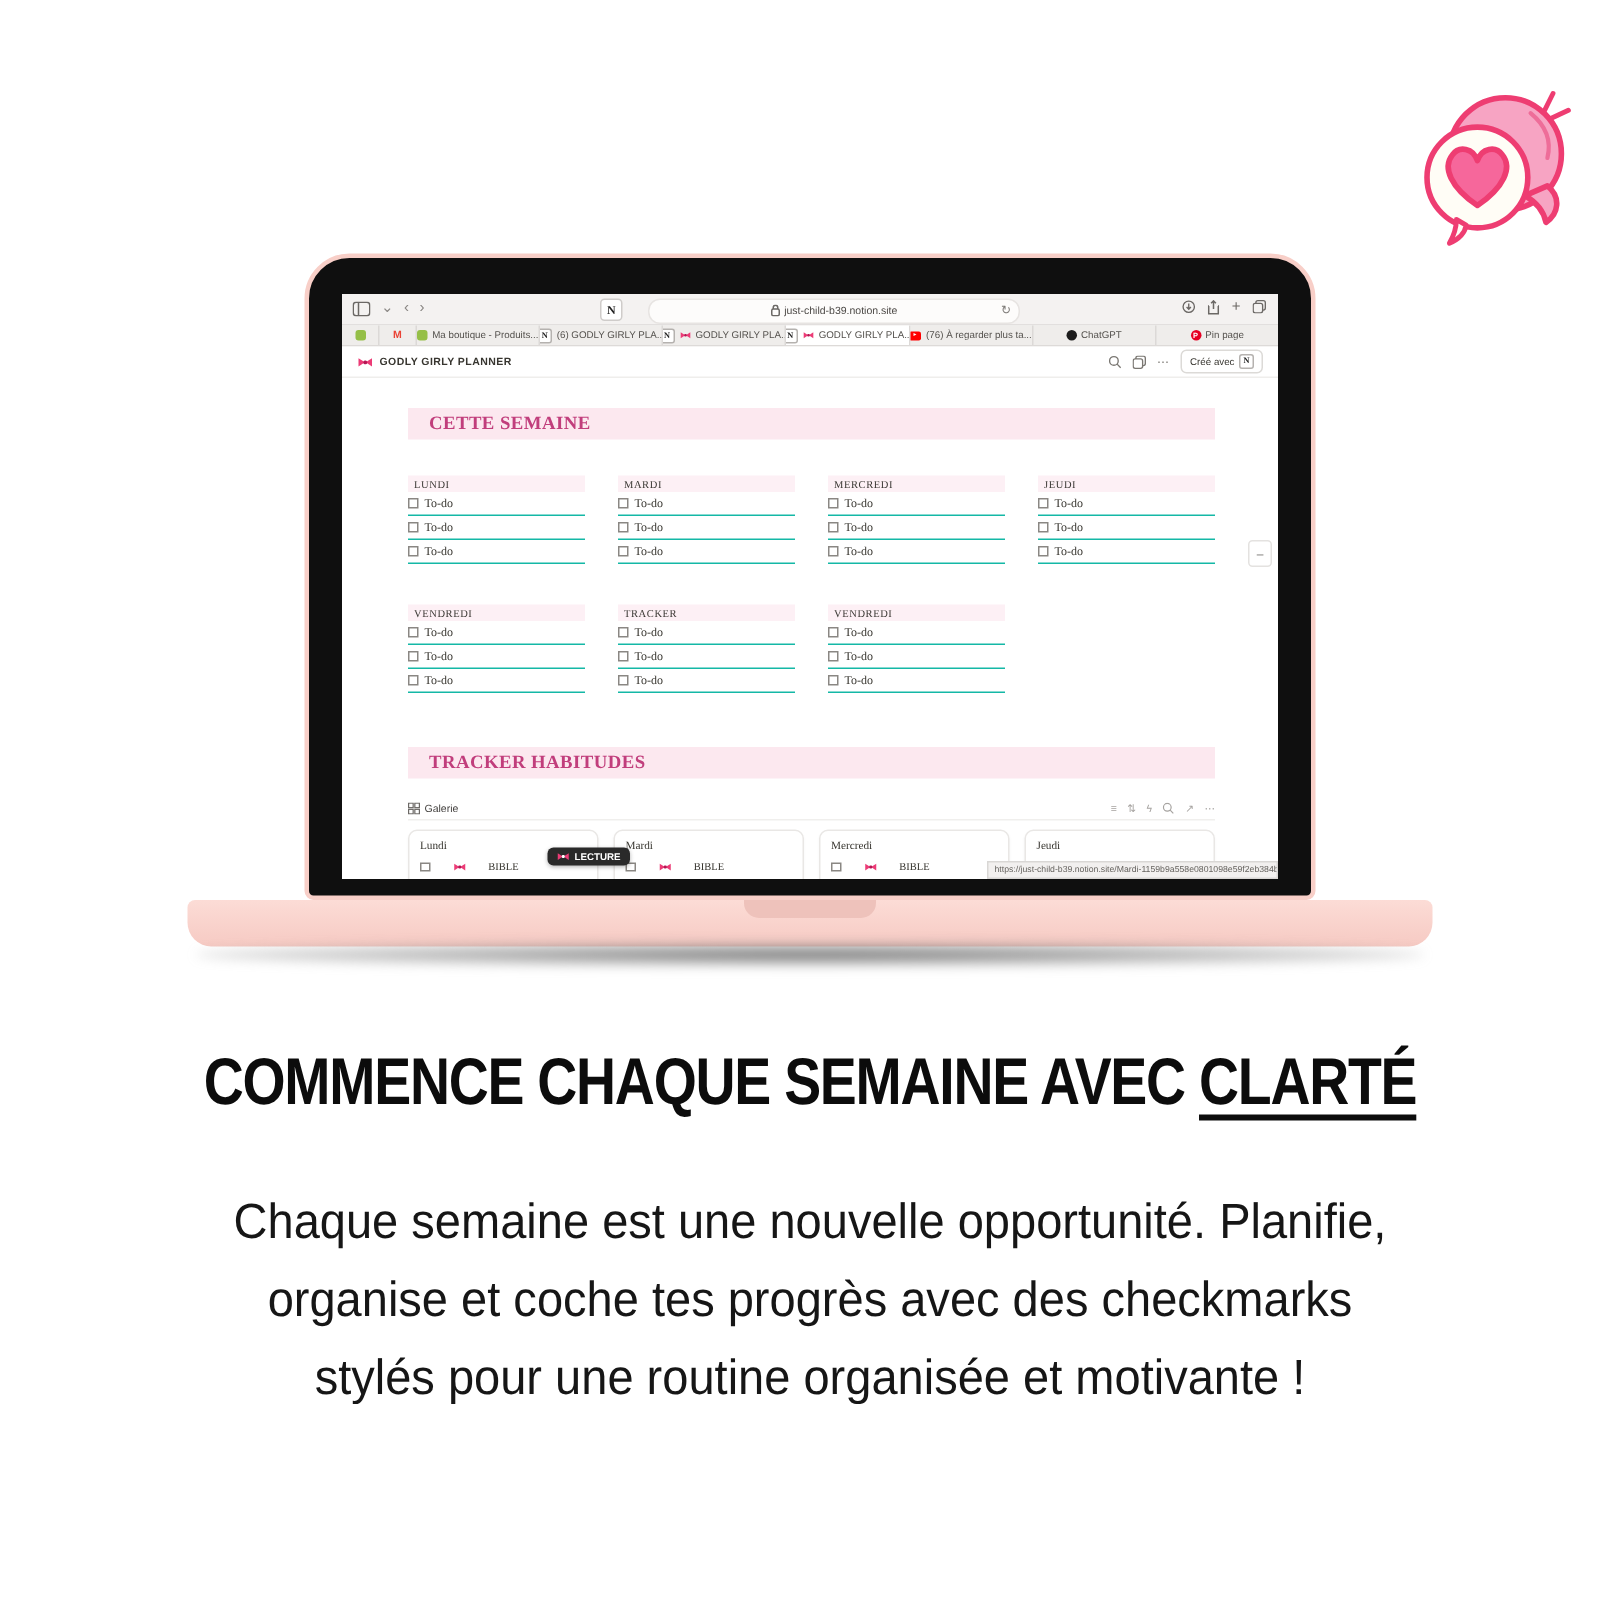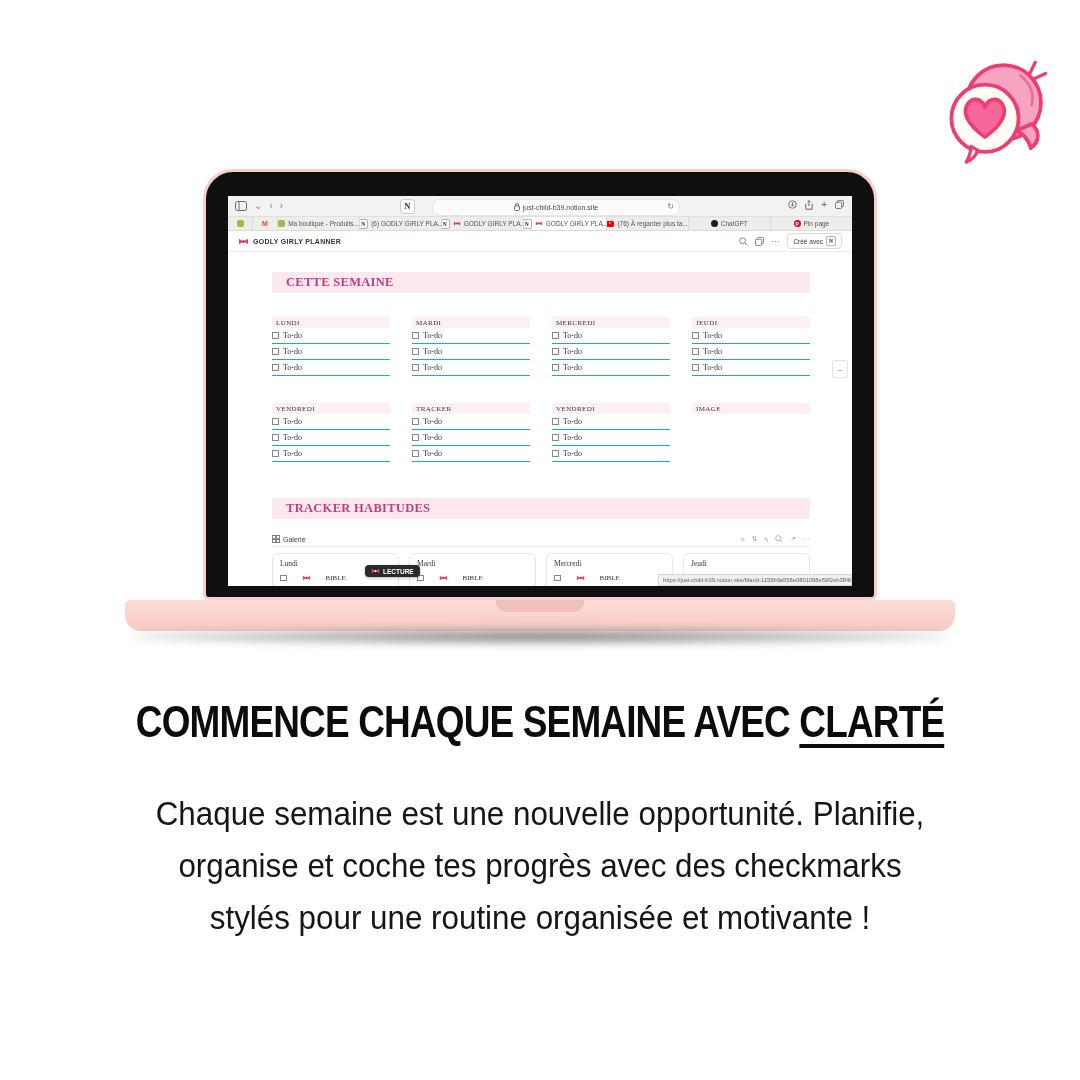--- a/index.html
+++ b/index.html
@@ -360,23 +360,20 @@
           </div>
         <div class="todo">
             <span class="cb"></span>
             <span class="lbl">To-do</span>
           </div>
         <div class="todo">
             <span class="cb"></span>
             <span class="lbl">To-do</span>
           </div>
       </div>
-      <div>
-        <div class="day-banner">IMAGE</div>
-      </div>
     </div>
 
     <div class="sec-banner" style="top:246px;">
       <span>TRACKER HABITUDES</span>
     </div>
 
     <div class="galbar">
       <span>
         <svg width="8" height="8" viewBox="0 0 10 10">
             <rect x="0.5" y="0.5" width="3.8" height="3.8" fill="none" stroke="#6b6865"></rect>

